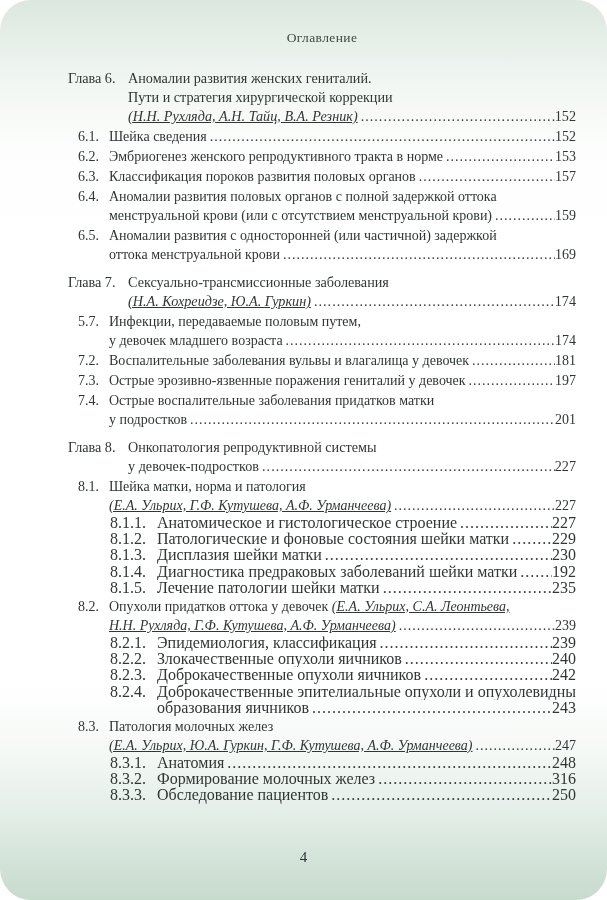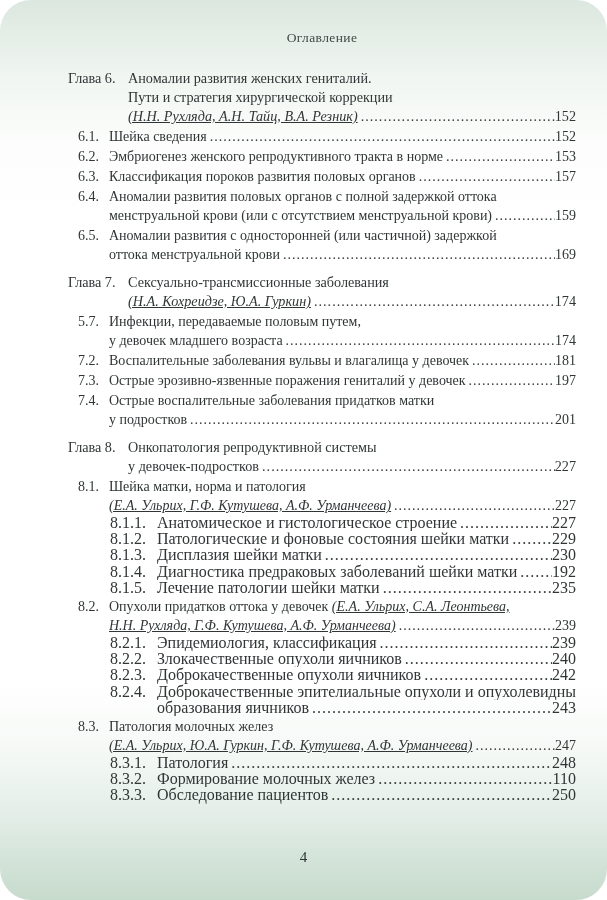--- a/index.html
+++ b/index.html
@@ -360,33 +360,33 @@
             <span class="txt"><span class="it">(Е.А. Ульрих, Ю.А. Гуркин, Г.Ф. Кутушева, А.Ф. Урманчеева)</span></span>
             <span class="leader"></span>
             <span class="pg">247</span>
           </div>
         </div>
       </div>
       <div class="entry l2">
         <span class="num">8.3.1.</span>
         <div class="body">
           <div class="line">
-            <span class="txt"><span>Патология</span></span>
+            <span class="txt"><span>Анатомия</span></span>
             <span class="leader"></span>
             <span class="pg">248</span>
           </div>
         </div>
       </div>
       <div class="entry l2">
         <span class="num">8.3.2.</span>
         <div class="body">
           <div class="line">
             <span class="txt"><span>Формирование молочных желез</span></span>
             <span class="leader"></span>
-            <span class="pg">110</span>
+            <span class="pg">316</span>
           </div>
         </div>
       </div>
       <div class="entry l2">
         <span class="num">8.3.3.</span>
         <div class="body">
           <div class="line">
             <span class="txt"><span>Обследование пациентов</span></span>
             <span class="leader"></span>
             <span class="pg">250</span>

